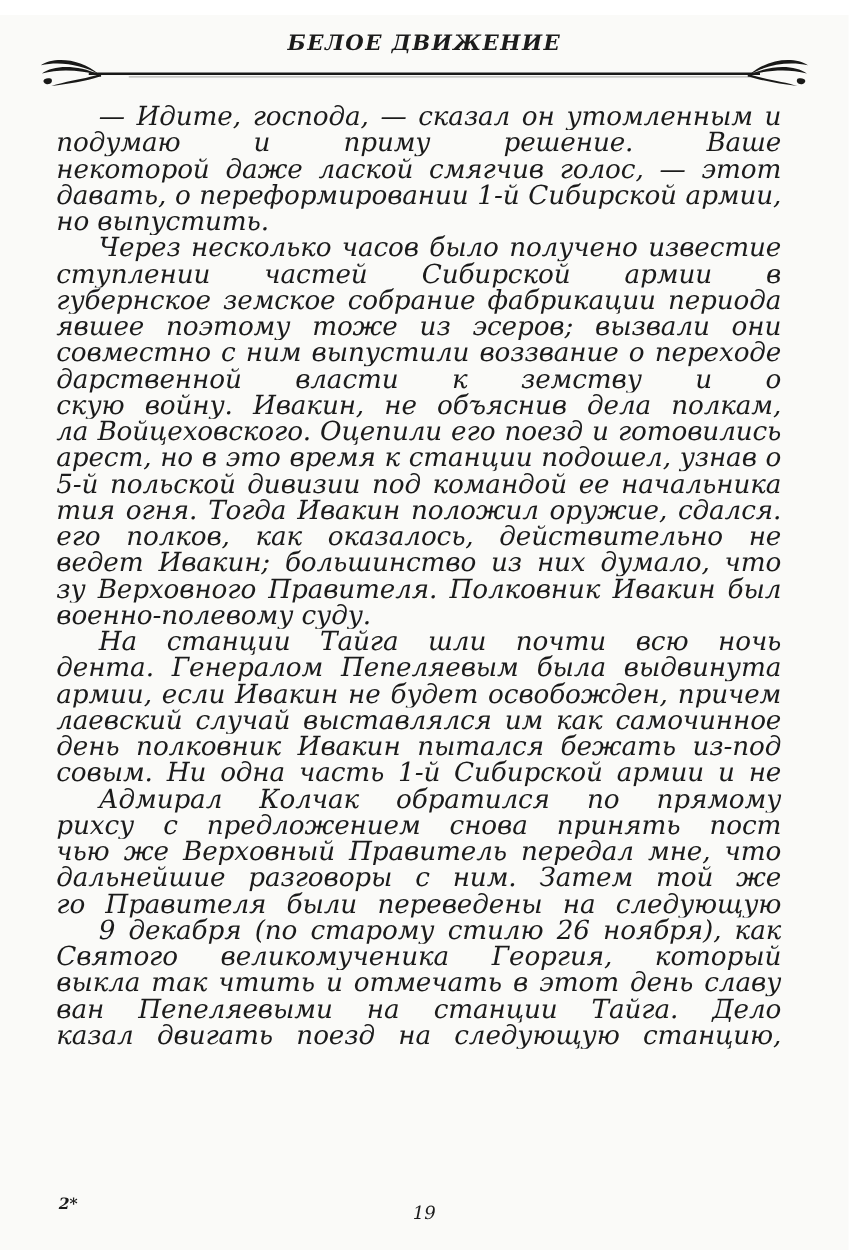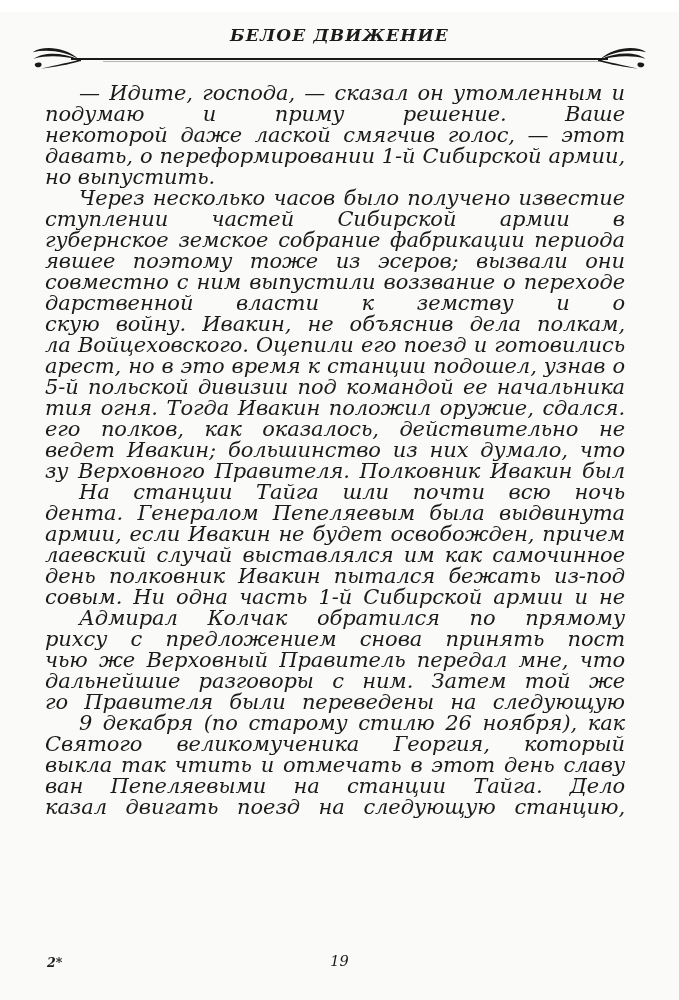--- a/index.html
+++ b/index.html
@@ -71,21 +71,21 @@
     font-size: 14px;
   }
   .sig {
     position: absolute;
     left: 47px; top: 2px;
     font-size: 12.5px;
     font-weight: bold;
   }
   .pagenum {
     position: absolute;
-    left: 0; right: 0; top: 0;
+    left: 0; right: 0; top: 10px;
     text-align: center;
     font-size: 14.5px;
   }
 </style>
 </head>
 <body>
 
 <div class="page">
 
   <div class="running-title">БЕЛОЕ ДВИЖЕНИЕ</div>
@@ -129,20 +129,21 @@
       <div class="line">совместно с ним выпустили воззвание о переходе полноты всей госу-</div>
       <div class="line">дарственной власти к земству и о необходимости кончить Граждан-</div>
       <div class="line">скую войну. Ивакин, не объяснив дела полкам, вывел их на улицу и</div>
       <div class="line">ла Войцеховского. Оцепили его поезд и готовились произвести самый</div>
       <div class="line">арест, но в это время к станции подошел, узнав о беспорядках, полк</div>
       <div class="line">5-й польской дивизии под командой ее начальника полковника Румши</div>
       <div class="line">тия огня. Тогда Ивакин положил оружие, сдался. Офицеры и солдаты</div>
       <div class="line">его полков, как оказалось, действительно не знали, на какое дело их</div>
       <div class="line">ведет Ивакин; большинство из них думало, что он действует по прика-</div>
       <div class="line">зу Верховного Правителя. Полковник Ивакин был арестован и предан</div>
+      <div class="line last">военно-полевому суду.</div>
       <div class="line first">На станции Тайга шли почти всю ночь переговоры из-за этого инци-</div>
       <div class="line">дента. Генералом Пепеляевым была выдвинута снова угроза бунта его</div>
       <div class="line">армии, если Ивакин не будет освобожден, причем весь этот новонико-</div>
       <div class="line">лаевский случай выставлялся им как самочинное действие войск. Через</div>
       <div class="line">день полковник Ивакин пытался бежать из-под караула и был убит ча-</div>
       <div class="line">совым. Ни одна часть 1-й Сибирской армии и не подумала выступать.</div>
       <div class="line first">Адмирал Колчак обратился по прямому проводу к генералу Дите-</div>
       <div class="line">рихсу с предложением снова принять пост главнокомандующего. Но-</div>
       <div class="line">чью же Верховный Правитель передал мне, что Дитерихс поставил ка-</div>
       <div class="line">дальнейшие разговоры с ним. Затем той же ночью эшелоны Верховно-</div>

